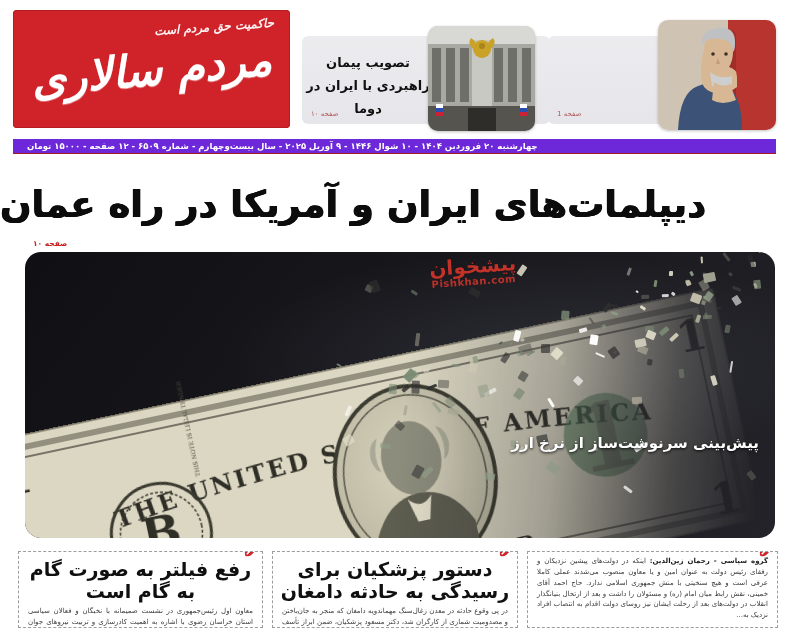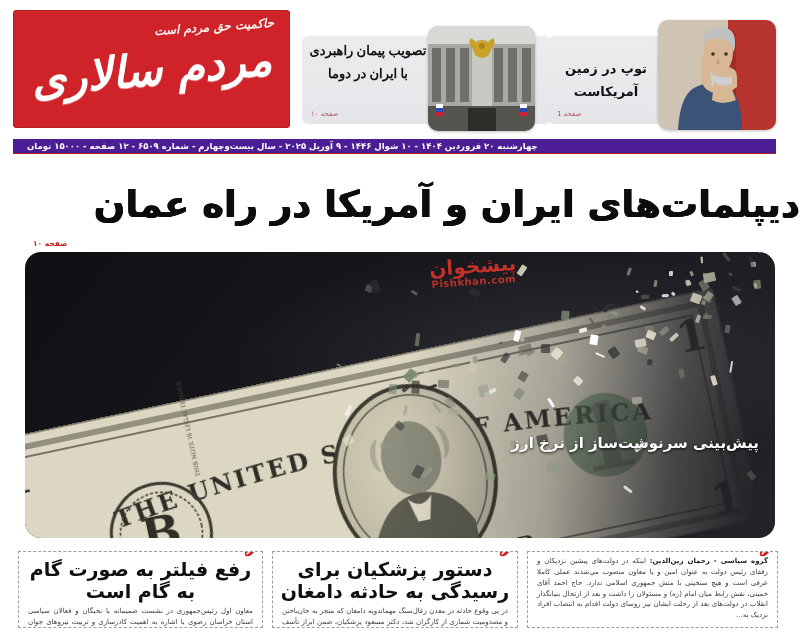--- a/index.html
+++ b/index.html
@@ -17,40 +17,40 @@
   .logo-title { position:absolute; left:6px; right:6px; top:34px; text-align:center;
     color:#fff; font-size:44px; font-weight:bold; font-style:italic; direction:rtl;
     transform:rotate(-5deg); text-shadow:0 1px 0 rgba(255,255,255,.35); white-space:nowrap; }
 
   
   .story-card { background:linear-gradient(180deg,#ececef,#e6e6ea); border-radius:6px; }
   .card-mid { left:302px; top:36px; width:248px; height:88px; }
   .card-right { left:548px; top:36px; width:228px; height:88px; }
   .card-title { position:absolute; font-weight:bold; font-size:13px; color:#111;
     direction:rtl; text-align:center; line-height:1.75; }
-  .card-mid .card-title { left:4px; top:4px; width:124px;font-family:Liberation Serif, serif; }
+  .card-mid .card-title { left:4px; top:16px; width:124px; }
   .card-right .card-title { left:6px; top:22px; width:104px; }
   .card-page { position:absolute; left:9px; bottom:6px; font-size:7px; color:#b05555;
     direction:rtl; }
 
   .photo { border-radius:10px; overflow:hidden; box-shadow:0 1px 3px rgba(0,0,0,.25); }
   .photo-duma { left:428px; top:26px; width:107px; height:105px; }
   .photo-zarif { left:658px; top:20px; width:118px; height:110px; }
   .photo svg { display:block; }
 
   
-  .date-bar { left:13px; top:139px; width:763px; height:15px; background:#4c1d95;
+  .date-bar { left:13px; top:139px; width:763px; height:15px; background:#6d28d9;
     border-bottom:1px solid #a91b20; }
   .date-text { position:absolute; left:14px; top:2px; color:#fff; font-size:8.5px;
     direction:rtl; white-space:nowrap; font-weight:bold; }
 
   
   .kicker { left:0; top:158px; width:800px; text-align:center; font-size:15px;
     font-weight:bold; color:#121212; direction:rtl; }
-  .headline { left:0; top:176px; width:800px; text-align:right; font-size:37px;
+  .headline { left:0; top:176px; width:800px; text-align:left; font-size:37px;
     font-weight:bold; color:#0c0c0c; direction:rtl; line-height:1.55;
     text-shadow:.5px 0 currentColor, -.5px 0 currentColor; }
   .lead-page { left:33px; top:239px; font-size:7.5px; color:#c4201f; direction:rtl;
     font-weight:bold; }
 
   
   .hero { left:25px; top:252px; width:750px; height:286px; border-radius:16px;
     background:
       radial-gradient(60% 55% at 68% 38%, rgba(90,90,105,.28), rgba(0,0,0,0) 70%),
       linear-gradient(128deg,#101014 0%,#17171c 45%,#232329 100%);
@@ -130,21 +130,20 @@
           <rect x="8" y="82" width="7" height="4" fill="#2a4db0"></rect>
           <rect x="8" y="86" width="7" height="4" fill="#c23"></rect>
         <rect x="92" y="78" width="7" height="12" fill="#fff"></rect>
           <rect x="92" y="82" width="7" height="4" fill="#2a4db0"></rect>
           <rect x="92" y="86" width="7" height="4" fill="#c23"></rect>
       </g>
     </svg>
   </div>
 
   <div class="abs story-card card-right">
-    <div class="card-title">توپ در زمین آمریکاست</div>
     <div class="card-page">صفحه 1</div>
   </div>
   <div class="abs photo photo-zarif">
     <svg width="118" height="110" viewBox="0 0 118 110">
       <rect width="118" height="110" fill="#cfc4b4"></rect>
       <rect x="70" y="0" width="48" height="110" fill="#b8352f"></rect>
       <rect x="64" y="10" width="14" height="100" fill="#a02c28" rx="6"></rect>
       <path d="M20 110 q2 -38 20 -44 q22 -8 34 4 q10 12 10 40 Z" fill="#3c5377"></path>
       <path d="M46 30 q0 -16 14 -16 q15 0 15 17 q0 10 -4 16 q8 2 8 10 l0 10 q-10 8 -22 6 q-10 -2 -13 -10 q-3 -18 2 -33 Z" fill="#d8b894"></path>
       <path d="M44 26 q-2 -16 16 -18 q18 -2 17 16 q0 6 -2 8 q-1 -10 -8 -12 q-12 -4 -21 2 q-2 2 -2 4 Z" fill="#bfc0c2"></path>

